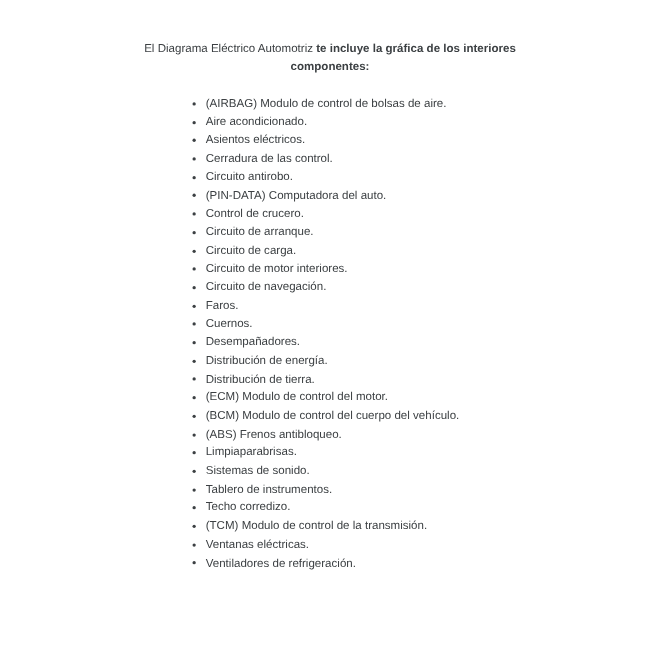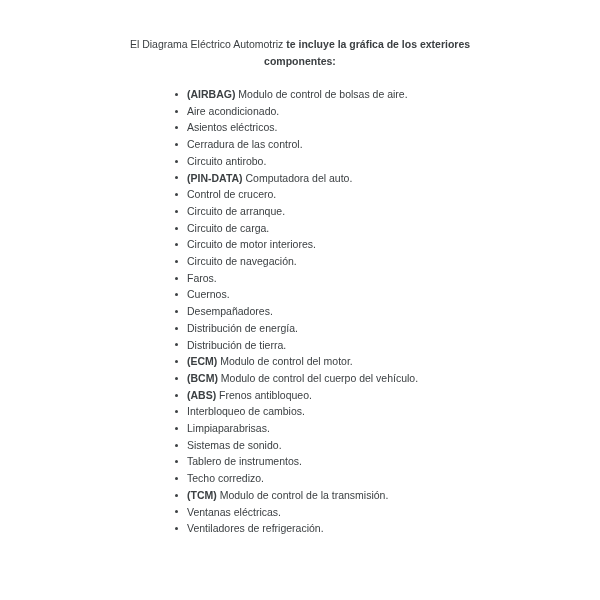--- a/index.html
+++ b/index.html
@@ -47,28 +47,28 @@
     content: "";
     position: absolute;
     left: 0;
     top: 6.9px;
     width: 3px;
     height: 3px;
     border-radius: 50%;
     background: #3c4043;
   }
   .acronym {
-    font-weight: 700;
+    font-weight: 400;
   }
 </style>
 </head>
 <body>
 
 <div class="page">
-  <p class="page-title"><span>El Diagrama Eléctrico Automotriz</span> <span class="title-bold">te incluye la gráfica de los exteriores componentes:</span></p>
+  <p class="page-title"><span>El Diagrama Eléctrico Automotriz</span> <span class="title-bold">te incluye la gráfica de los interiores componentes:</span></p>
 
   <ul class="components-list">
       <li><span class="acronym">(AIRBAG)</span> <span>Modulo de control de bolsas de aire.</span></li>
       <li><span>Aire acondicionado.</span></li>
       <li><span>Asientos eléctricos.</span></li>
       <li><span>Cerradura de las control.</span></li>
       <li><span>Circuito antirobo.</span></li>
       <li><span class="acronym">(PIN-DATA)</span> <span>Computadora del auto.</span></li>
       <li><span>Control de crucero.</span></li>
       <li><span>Circuito de arranque.</span></li>
@@ -76,21 +76,20 @@
       <li><span>Circuito de motor interiores.</span></li>
       <li><span>Circuito de navegación.</span></li>
       <li><span>Faros.</span></li>
       <li><span>Cuernos.</span></li>
       <li><span>Desempañadores.</span></li>
       <li><span>Distribución de energía.</span></li>
       <li><span>Distribución de tierra.</span></li>
       <li><span class="acronym">(ECM)</span> <span>Modulo de control del motor.</span></li>
       <li><span class="acronym">(BCM)</span> <span>Modulo de control del cuerpo del vehículo.</span></li>
       <li><span class="acronym">(ABS)</span> <span>Frenos antibloqueo.</span></li>
-      <li><span>Interbloqueo de cambios.</span></li>
       <li><span>Limpiaparabrisas.</span></li>
       <li><span>Sistemas de sonido.</span></li>
       <li><span>Tablero de instrumentos.</span></li>
       <li><span>Techo corredizo.</span></li>
       <li><span class="acronym">(TCM)</span> <span>Modulo de control de la transmisión.</span></li>
       <li><span>Ventanas eléctricas.</span></li>
       <li><span>Ventiladores de refrigeración.</span></li>
     </ul>
 </div>
 

